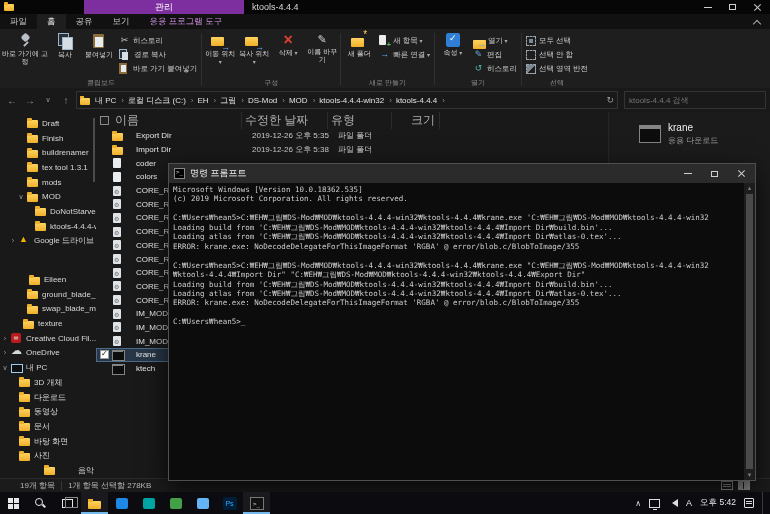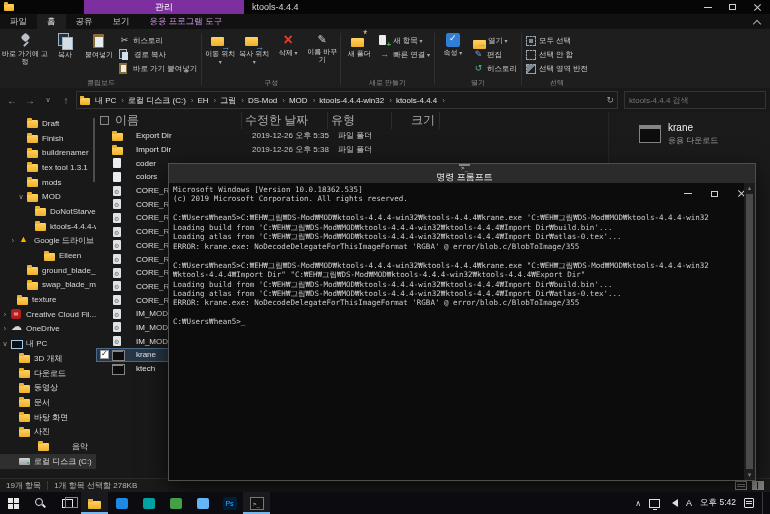--- a/index.html
+++ b/index.html
@@ -176,32 +176,32 @@
   
   .preview { flex:0 0 162px; background:#1b1b1b; border-left:1px solid #262626; padding:10px 8px 0 30px; }
   .pv-head { display:flex; align-items:center; gap:7px; }
   .pv-ico { width:22px; height:18px; position:relative; background:#0d0d0d; border:1px solid #848484; flex:0 0 22px; }
   .pv-ico::before { content:""; position:absolute; left:0; top:0; width:100%; height:3px; background:#848484; }
   .pv-name { font-size:10px; color:#f0f0f0; }
   .pv-type { font-size:8px; color:#9a9a9a; margin-top:2px; }
 
   
   .statusbar { height:14px; flex:0 0 14px; background:#1b1b1b; border-top:1px solid #2a2a2a; display:flex; align-items:center;
-               font-size:8px; color:#b5b5b5; padding:0 6px; gap:6px; }
+               font-size:8px; color:#b5b5b5; padding:0 20px; gap:6px; }
   .sb-sep { width:1px; height:9px; background:#3a3a3a; }
   .sb-views { margin-left:auto; display:flex; gap:5px; align-items:center; }
   .v-list { width:12px; height:9px; border:1px solid #8a8a8a; position:relative; }
   .v-list::before { content:""; position:absolute; left:1px; top:2px; width:8px; height:1px; background:#8a8a8a; box-shadow:0 2px 0 #8a8a8a; }
   .v-thumb { width:12px; height:9px; border:1px solid #8a8a8a;
              background:linear-gradient(90deg,#8a8a8a 4px,transparent 4px,transparent 5px,#8a8a8a 5px); }
 
   
   .cmd { position:absolute; left:168px; top:163px; width:588px; height:318px; background:#0c0c0c;
          border:1px solid #4f4f4f; box-shadow:0 8px 24px rgba(0,0,0,.7); z-index:10; }
-  .cmd-title { height:19px; background:#2b2b2b; display:flex; align-items:center; gap:5px; padding-left:5px; font-size:9px; color:#eee;flex-direction:column; }
+  .cmd-title { height:19px; background:#2b2b2b; display:flex; align-items:center; gap:5px; padding-left:5px; font-size:9px; color:#eee; }
   .cmd-ico { width:11px; height:11px; background:#000; border:1px solid #888; position:relative; }
   .cmd-ico::before { content:">_"; position:absolute; left:1px; top:-1px; font-size:6px; color:#ddd;
                      font-family:"DejaVu Sans Mono",monospace; }
   .cmd-btns { margin-left:auto; display:flex; height:100%; }
   .cwbtn { width:27px; display:flex; align-items:center; justify-content:center; }
   .cmd-body { position:absolute; top:19px; left:0; right:11px; bottom:0; overflow:hidden; padding:2px 0 0 4px;
               font-family:"DejaVu Sans Mono",monospace; font-size:7.5px; line-height:9.45px; color:#cccccc; }
   .cline { white-space:pre; min-height:9.45px; }
   .cmd-scroll { position:absolute; top:19px; right:0; bottom:0; width:11px; background:#1d1d1d;
                 display:flex; flex-direction:column; align-items:center; }
@@ -492,39 +492,39 @@
             <span class="li-icon"></span>
             <span class="slabel">ktools-4.4.4-w...</span>
           </div>
 
           <div class="srow" data-icon="gdrive" style="padding-left: 10px;">
             <span class="exp">›</span>
             <span class="li-icon"></span>
             <span class="slabel">Google 드라이브</span>
           </div>
 
-          <div class="srow" data-icon="folder" style="padding-left: 35px;">
+          <div class="srow" data-icon="folder" style="padding-left: 20px; margin-top: 24px;">
             <span class="exp"></span>
             <span class="li-icon"></span>
             <span class="slabel">Eileen</span>
           </div>
 
           <div class="srow" data-icon="folder" style="padding-left: 18px;">
             <span class="exp"></span>
             <span class="li-icon"></span>
             <span class="slabel">ground_blade_...</span>
           </div>
 
           <div class="srow" data-icon="folder" style="padding-left: 18px;">
             <span class="exp"></span>
             <span class="li-icon"></span>
             <span class="slabel">swap_blade_me...</span>
           </div>
 
-          <div class="srow" data-icon="folder" style="padding-left: 8px;">
+          <div class="srow" data-icon="folder" style="padding-left: 14px;">
             <span class="exp"></span>
             <span class="li-icon"></span>
             <span class="slabel">texture</span>
           </div>
 
           <div class="srow" data-icon="cc" style="padding-left: 2px;">
             <span class="exp">›</span>
             <span class="li-icon"></span>
             <span class="slabel">Creative Cloud Fil...</span>
           </div>
@@ -570,21 +570,21 @@
             <span class="li-icon"></span>
             <span class="slabel">바탕 화면</span>
           </div>
 
           <div class="srow" data-icon="folder" style="padding-left: 10px;">
             <span class="exp"></span>
             <span class="li-icon"></span>
             <span class="slabel">사진</span>
           </div>
 
-          <div class="srow" data-icon="folder" style="padding-left: 10px; gap: 22px;">
+          <div class="srow" data-icon="folder" style="padding-left: 16px; gap: 22px;">
             <span class="exp"></span>
             <span class="li-icon"></span>
             <span class="slabel">음악</span>
           </div>
 
           <div class="srow current" data-icon="drive" style="padding-left: 10px;">
             <span class="exp"></span>
             <span class="li-icon"></span>
             <span class="slabel">로컬 디스크 (C:)</span>
           </div>

